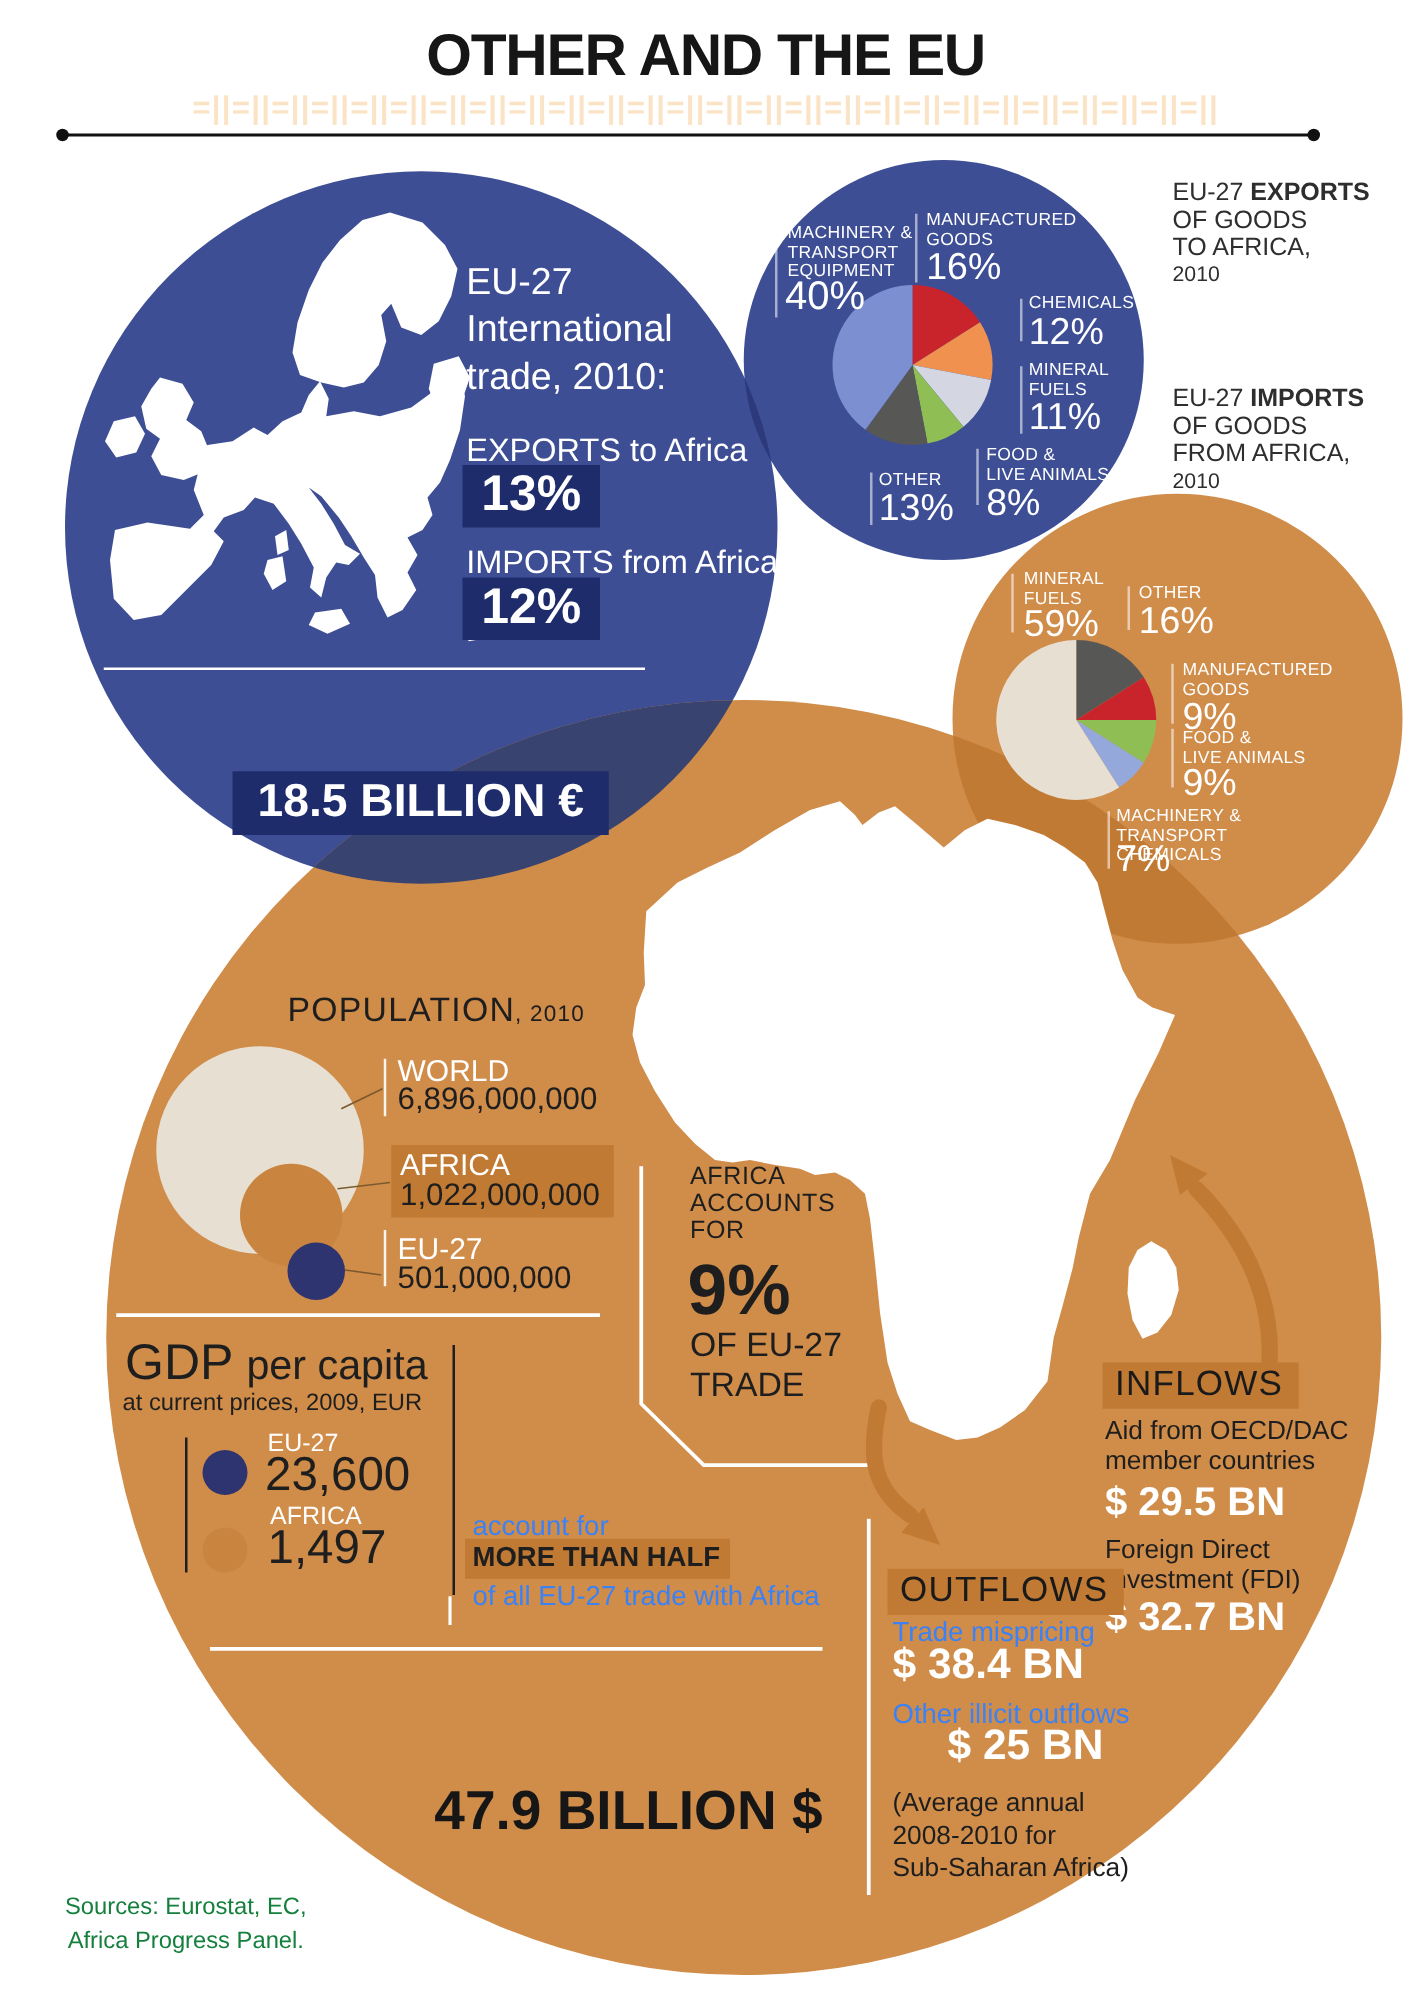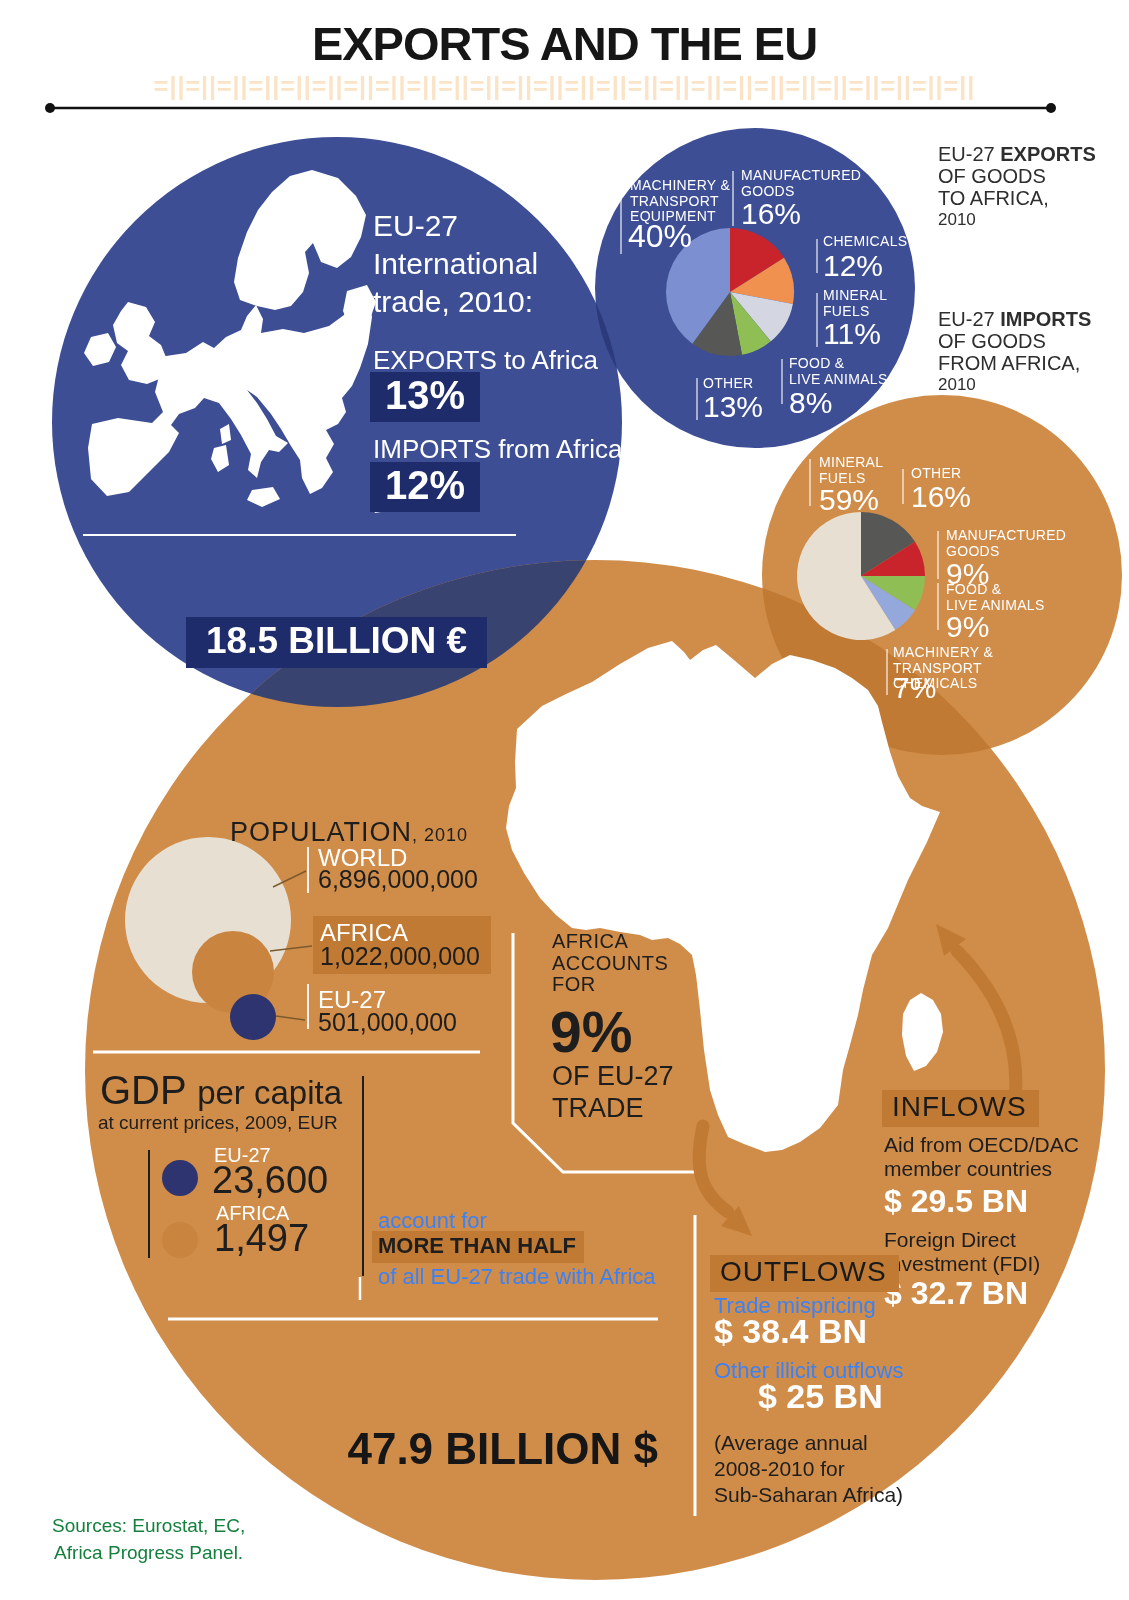--- a/index.html
+++ b/index.html
@@ -137,21 +137,21 @@
     <g>
       <path d="M 1014 1108 C 1022 1052 1005 1000 957 951" fill="none" stroke="#C17A33" stroke-width="13" stroke-linecap="round"></path>
       <polygon points="938,928 968,943 946,960" fill="#C17A33" transform="translate(-2,-4)"></polygon>
     </g>
     <g>
       <path d="M 703 1126 C 694 1168 700 1192 728 1212" fill="none" stroke="#C17A33" stroke-width="13" stroke-linecap="round"></path>
       <polygon points="750,1232 719,1222 737,1202" fill="#C17A33" transform="translate(2,4)"></polygon>
     </g>
   </svg>
 
-  <div class="abs title" style="left:0;top:16px;">EXPORTS AND THE EU</div>
+  <div class="abs title" style="left:0;top:16px;">OTHER AND THE EU</div>
   <div class="abs pattern" style="left:0;top:72px;">=||=||=||=||=||=||=||=||=||=||=||=||=||=||=||=||=||=||=||=||=||=||=||=||=||=||</div>
 
   <div class="abs wht h30" style="left:373px;top:207px;width:230px;">
     <div>EU-27</div>
     <div>International</div>
     <div>trade, 2010:</div>
   </div>
   <div class="abs wht lbl26" style="left:373px;top:345px;">EXPORTS to Africa</div>
   <div class="abs navybox pctbox" style="left:370px;top:372px;">13%</div>
   <div class="abs wht lbl26" style="left:373px;top:434px;">IMPORTS from Africa</div>
@@ -222,21 +222,21 @@
     <div>LIVE ANIMALS</div>
   </div>
   <div class="abs ppct" style="left:946px;top:612px;">9%</div>
 
   <div class="abs plab" style="left:893px;top:645px;width:160px;">
     <div>MACHINERY &amp;</div>
     <div>TRANSPORT CHEMICALS</div>
   </div>
   <div class="abs ppct" style="left:893px;top:673px;">7%</div>
 
-  <div class="abs blk" style="left:230px;top:793px;letter-spacing:1px;margin-top:24px;">
+  <div class="abs blk" style="left:230px;top:793px;letter-spacing:1px;">
     <span style="font-size:27px;">POPULATION</span><span style="font-size:18px;">, 2010</span>
   </div>
   <div class="abs wht pop24" style="left:318px;top:844px;">WORLD</div>
   <div class="abs blk num25" style="left:318px;top:866px;">6,896,000,000</div>
   <div class="abs orangebox" style="left:313px;top:916px;width:178px;height:58px;"></div>
   <div class="abs wht pop24" style="left:320px;top:919px;">AFRICA</div>
   <div class="abs blk num25" style="left:320px;top:943px;">1,022,000,000</div>
   <div class="abs wht pop24" style="left:318px;top:986px;">EU-27</div>
   <div class="abs blk num25" style="left:318px;top:1009px;">501,000,000</div>
 

